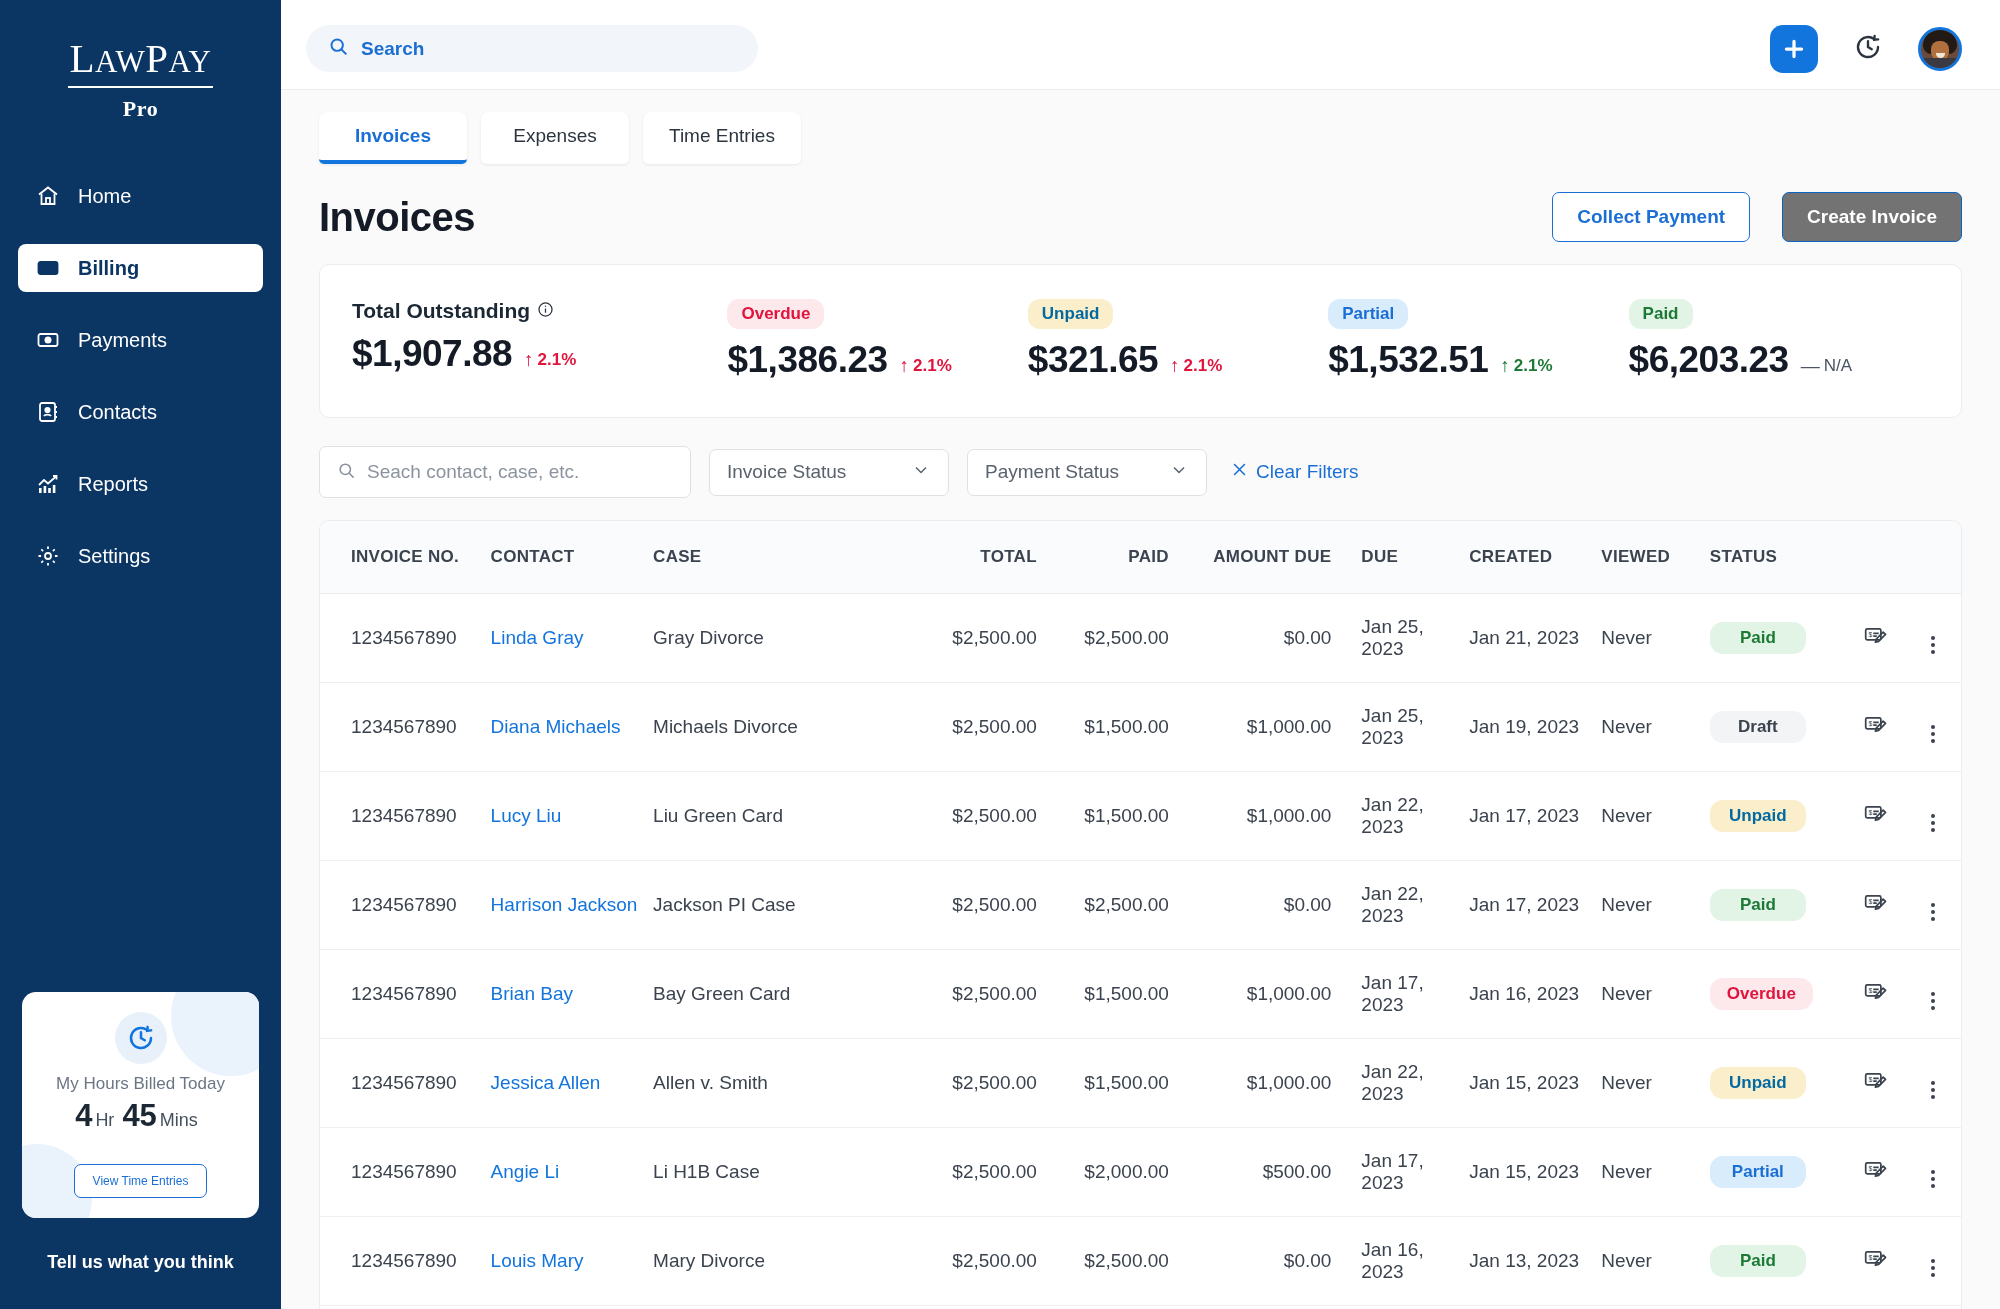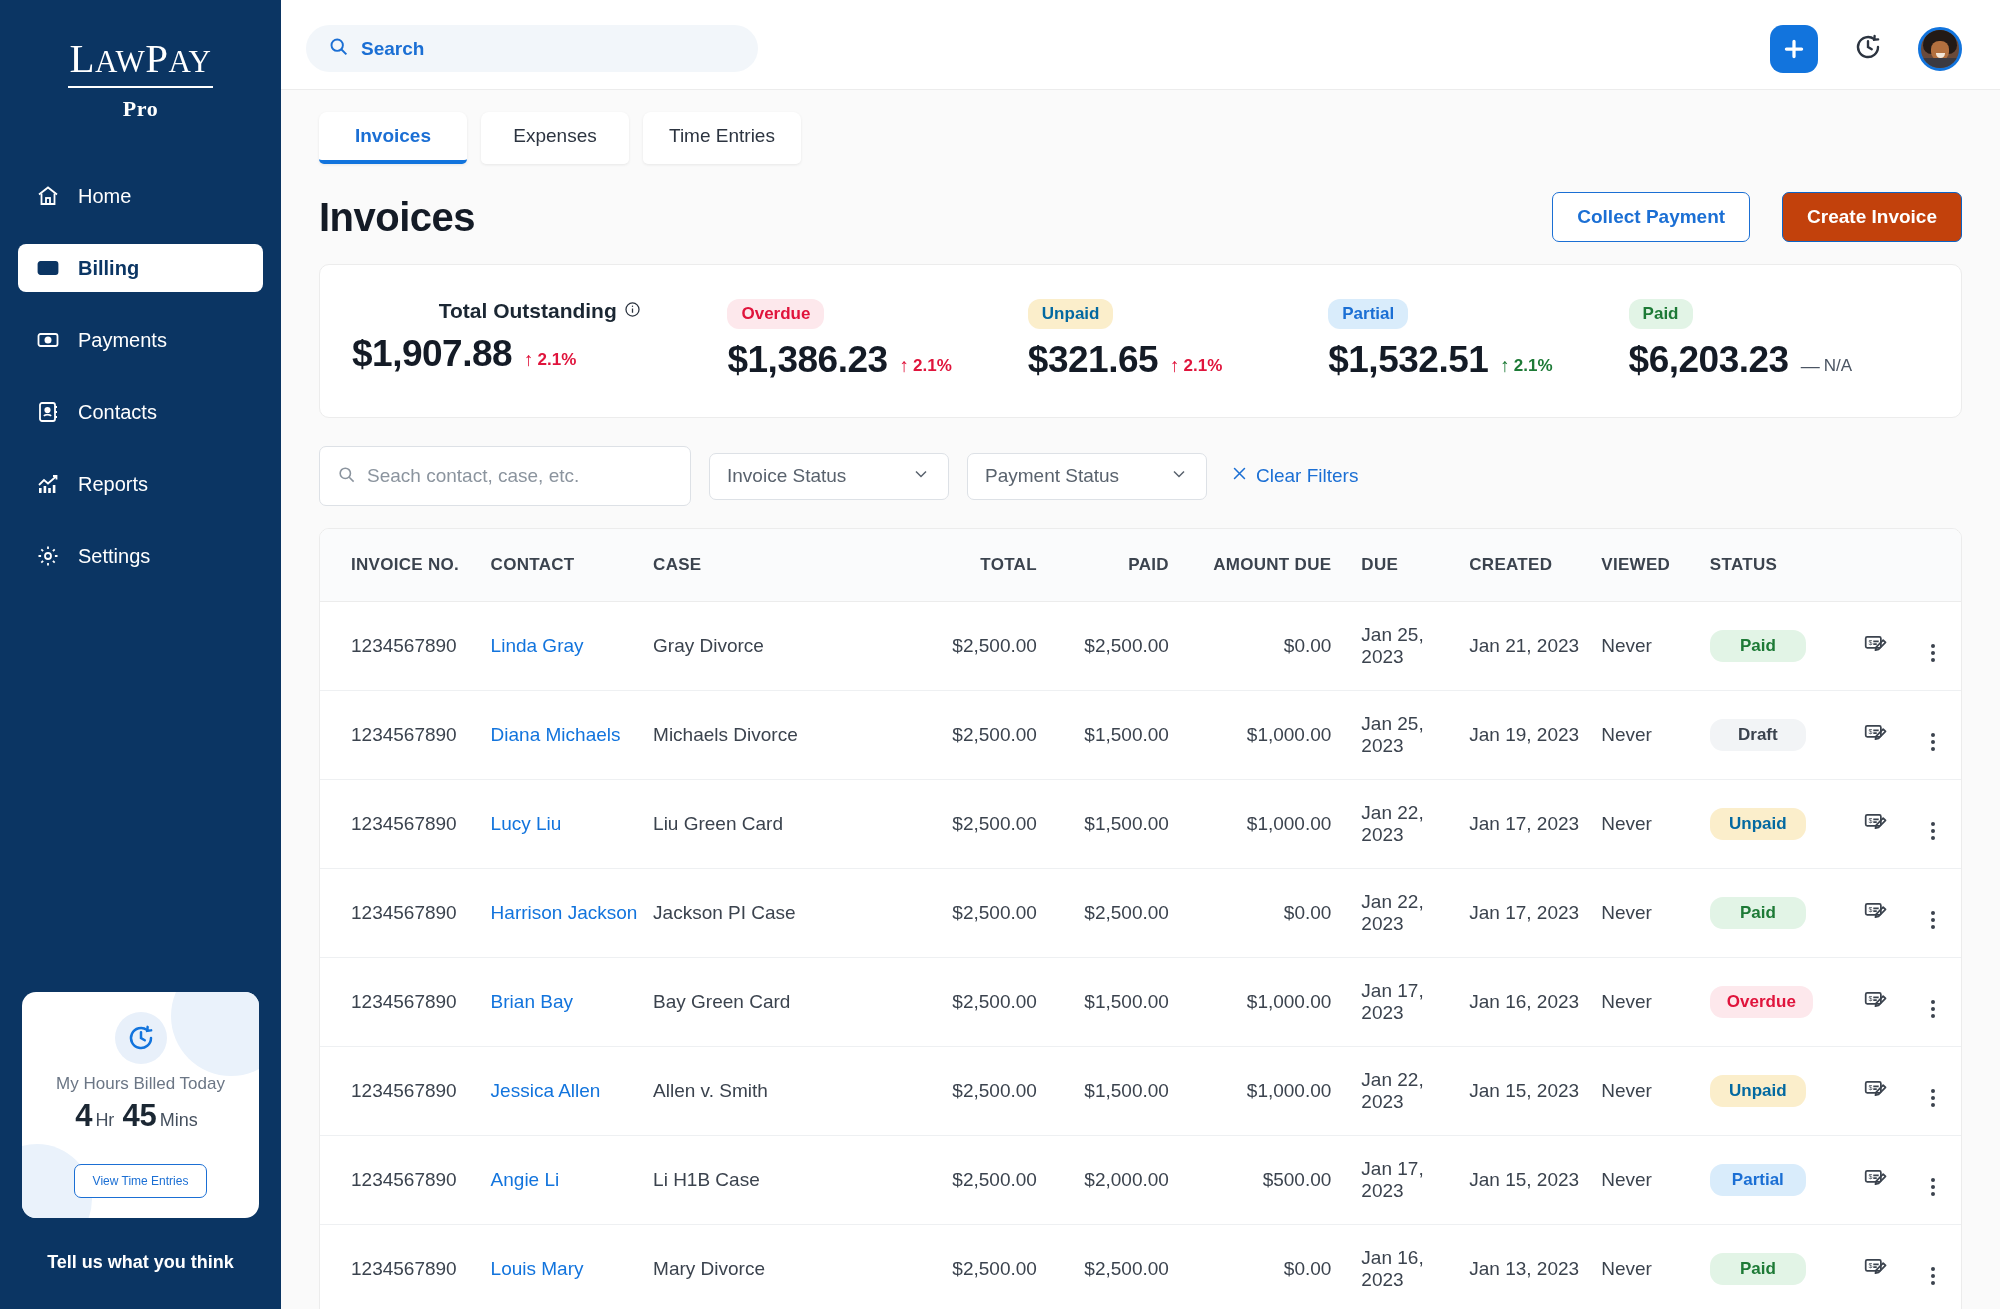--- a/index.html
+++ b/index.html
@@ -133,52 +133,52 @@
   }
   .tab.active { color: #1b6fd4; font-weight: bold; border-bottom: 4px solid #1274dd; }
 
   .page-head { display: flex; align-items: center; margin: 28px 0 22px 0; }
   .page-title { font-size: 40px; font-weight: bold; color: #141b26; letter-spacing: -.5px; }
   .head-actions { margin-left: auto; display: flex; gap: 32px; }
   .btn {
     border-radius: 7px; padding: 13px 24px; font-size: 19px; font-weight: bold; cursor: pointer;
   }
   .btn-outline { background: #ffffff; color: #1b6fd4; border: 1px solid #1b6fd4; }
-  .btn-primary { background: #c2410c; color: #ffffff; border: 1px solid #0b63c5; text-align: center; }
+  .btn-primary { background: #737373; color: #ffffff; border: 1px solid #0b63c5; text-align: center; }
 
   
   .summary {
     background: #ffffff; border: 1px solid #ececec; border-radius: 10px;
     display: flex; align-items: flex-start;
     padding: 34px 32px 36px 32px;
     margin-bottom: 28px;
   }
   .sum-cell { flex: 1; }
   .sum-cell.first { flex: 1.25; }
-  .sum-label { font-size: 21px; font-weight: bold; color: #1b2733; display: flex; align-items: center; gap: 7px; margin-bottom: 10px; justify-content: center; }
+  .sum-label { font-size: 21px; font-weight: bold; color: #1b2733; display: flex; align-items: center; gap: 7px; margin-bottom: 10px; }
   .badge {
     display: inline-block; border-radius: 12px; padding: 5px 14px;
     font-size: 17px; font-weight: bold; margin-bottom: 10px;
   }
   .b-overdue { background: #fde8ec; color: #e0143c; }
   .b-unpaid  { background: #fbeecb; color: #0369a1; }
   .b-partial { background: #d9ecfb; color: #1b6fd4; }
   .b-paid    { background: #e2f4e6; color: #1d7a36; }
   .sum-row { display: flex; align-items: baseline; gap: 12px; }
   .sum-value { font-size: 37px; font-weight: bold; color: #141b26; letter-spacing: -.5px; }
   .delta { font-size: 17px; font-weight: bold; display: flex; align-items: center; gap: 4px; }
   .delta.up-red { color: #e0143c; }
   .delta.up-green { color: #1d7a36; }
   .delta.flat { color: #4b5563; font-weight: normal; }
   .delta .arrow { font-size: 19px; }
 
   
   .filters { display: flex; align-items: center; gap: 18px; margin-bottom: 22px; }
   .f-search {
-    width: 372px; height: 60px; background: #ffffff; border: 1px solid #dde1e6; border-radius: 7px;
+    width: 372px; height: 52px; background: #ffffff; border: 1px solid #dde1e6; border-radius: 7px;
     display: flex; align-items: center; gap: 11px; padding: 0 17px; cursor: text;
   }
   .f-search .ph { color: #8b949e; font-size: 19px; }
   .f-select {
     width: 240px; height: 47px; background: #ffffff; border: 1px solid #dde1e6; border-radius: 7px;
     display: flex; align-items: center; padding: 0 17px; cursor: pointer;
   }
   .f-select .lbl { color: #59626d; font-size: 19px; }
   .f-select .chev { margin-left: auto; }
   .clear {

